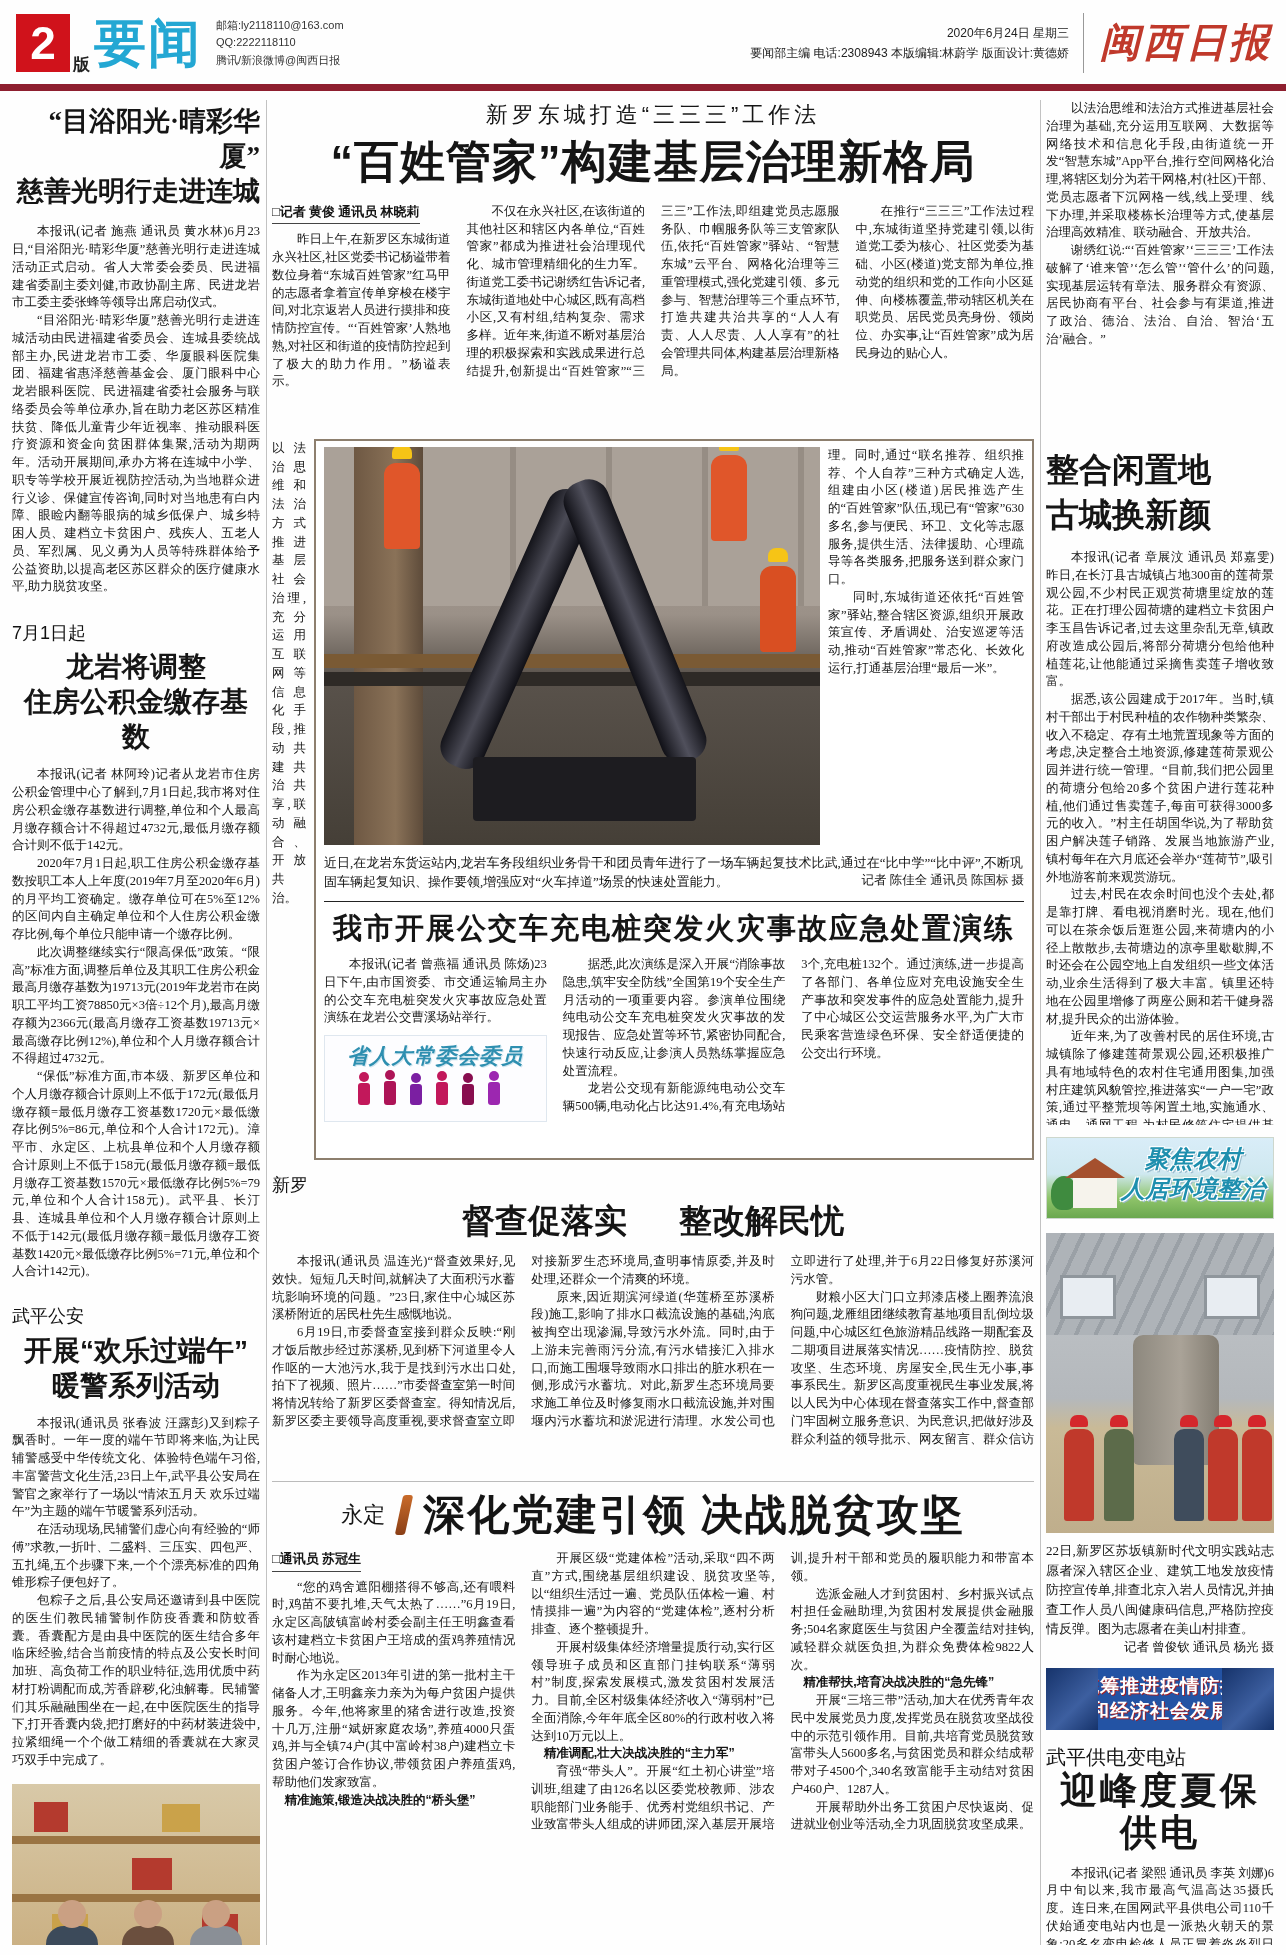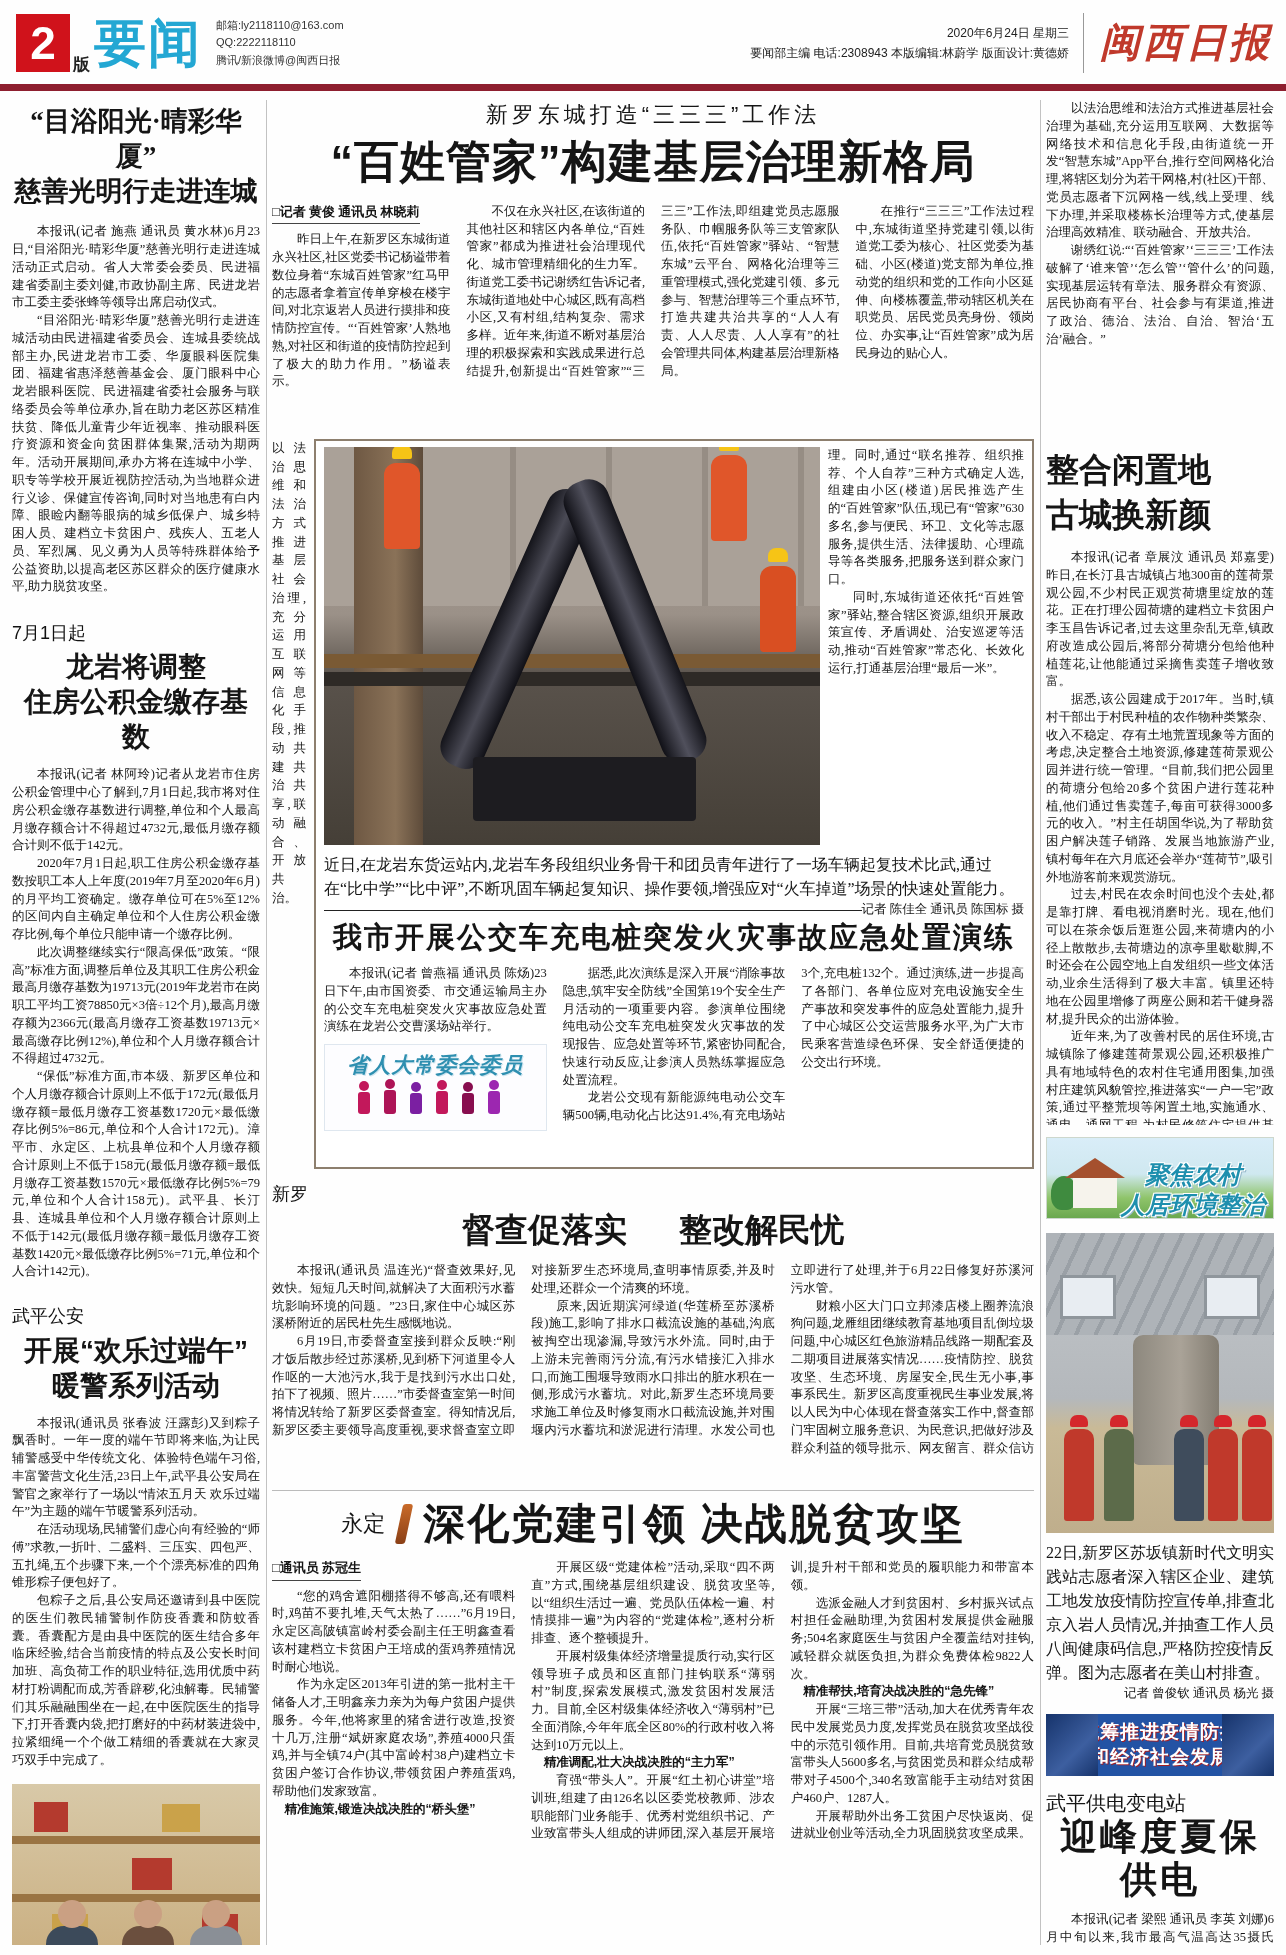--- a/index.html
+++ b/index.html
@@ -23,25 +23,25 @@
   .vrule { position:absolute; top:100px; width:1px; height:1845px; background:#c2c2c2; }
 
   
   .body-txt { font-size:12.5px; line-height:1.42; text-align:justify; }
   .body-txt p { text-indent:2em; }
   .byline { font-size:13px; text-indent:0 !important; border-bottom:1px solid #444; display:inline-block; margin:0 0 7px 0; padding-bottom:2px;font-weight:bold; }
   .kicker { font:18px/1.3 "Liberation Sans", sans-serif; color:#111; margin-bottom:4px; }
   .cols3 { columns:3; column-gap:16px; }
   .cols4 { columns:4; column-gap:16px; }
   .sub { font-weight:bold; text-indent:1em !important; font-family:"Liberation Sans", sans-serif; }
-  .caption { font-size:16px; line-height:1.5; text-align:justify; }
+  .caption { font-size:13px; line-height:1.5; text-align:justify; }
   .credit { font-size:12.5px; text-align:right; }
 
   
-  .a1-title { font:bold 27px/1.3 "Liberation Serif", serif; text-align:center; margin:4px 0 14px; }
+  .a1-title { font:bold 27px/1.3 "Liberation Serif", serif; text-align:right; margin:4px 0 14px; }
   .a2 { margin-top:26px; }
   .a2-title, .a3-title { font:bold 28px/1.25 "Liberation Sans", sans-serif; text-align:center; margin:2px 0 12px; }
   .a3 { margin-top:24px; }
   .store-photo { margin-top:14px; height:292px; position:relative; background:
       linear-gradient(180deg,#d8c9a8 0%,#cbb184 55%,#d9d2c4 70%,#cfc8ba 100%); overflow:hidden; }
   .shelf { position:absolute; left:0; right:0; height:8px; background:#9a7443; }
   .boxr { position:absolute; background:#b43a2e; }
   .boxg { position:absolute; background:#caa24a; }
   .shopper { position:absolute; bottom:0; width:52px; height:150px; background:#3c4a5a; border-radius:18px 18px 0 0; }
   .shopper:after { content:""; position:absolute; top:-26px; left:12px; width:28px; height:28px; border-radius:50%; background:#caa083; }
@@ -87,21 +87,21 @@
 
   
   .r-cont { height:332px; overflow:hidden; }
   .gc-title { font:bold 33px/1.35 "Liberation Serif", serif; text-align:left; margin:16px 0 12px; }
   .gc-body { height:576px; overflow:hidden; }
   .banner1 { margin-top:12px; height:82px; position:relative; overflow:hidden; border:1px solid #cdd7cd;
       background:linear-gradient(180deg,#d9edf8 0%,#cfe8f0 45%,#8fc46a 75%,#6aa84f 100%); }
   .b1-house { position:absolute; left:26px; bottom:10px; width:44px; height:30px; background:#f6f3ec; }
   .b1-roof { position:absolute; left:18px; bottom:40px; width:0; height:0; border-left:30px solid transparent; border-right:30px solid transparent; border-bottom:20px solid #a5502e; }
   .b1-tree { position:absolute; left:4px; bottom:8px; width:26px; height:34px; background:#3f8b3f; border-radius:50% 50% 40% 40%; }
-  .b1-text { position:absolute; right:8px; top:22px; text-align:center; color:#1e8fae; font:bold italic 24px/1.25 "Liberation Sans", sans-serif;
+  .b1-text { position:absolute; right:8px; top:6px; text-align:center; color:#1e8fae; font:bold italic 24px/1.25 "Liberation Sans", sans-serif;
       text-shadow:-1px -1px 0 #fff,1px -1px 0 #fff,-1px 1px 0 #fff,1px 1px 0 #fff,2px 2px 0 #9bc; }
   .work-photo { margin-top:14px; height:300px; position:relative; overflow:hidden; background:linear-gradient(180deg,#c3c7cb 0%,#b4b8bc 55%,#c9ba97 65%,#bfae8c 100%); }
   .w-roof { position:absolute; top:0; left:0; right:0; height:34%; background:repeating-linear-gradient(115deg,#aeb3b8 0 14px,#9aa0a6 14px 18px); }
   .w-win { position:absolute; top:14%; width:56px; height:44px; background:#e8edf2; border:3px solid #8f969c; }
   .w-tank { position:absolute; left:38%; top:34%; width:86px; height:130px; background:linear-gradient(90deg,#8d887e,#aaa398 55%,#837d72); border-radius:10px 10px 6px 6px; }
   .w-fig { position:absolute; bottom:12px; width:30px; height:92px; border-radius:10px 10px 3px 3px; }
   .w-fig:after { content:""; position:absolute; top:-14px; left:6px; width:18px; height:12px; border-radius:7px 7px 2px 2px; background:#d4272c; }
   .rcap { margin-top:8px; }
   .banner2 { margin-top:12px; height:62px; background:#2353a4; position:relative; display:flex; align-items:center; justify-content:center; overflow:hidden; }
   .b2-side { position:absolute; top:0; bottom:0; width:52px; background:linear-gradient(135deg,#16336b 0%,#3d5fa0 60%,#16336b 100%); }

